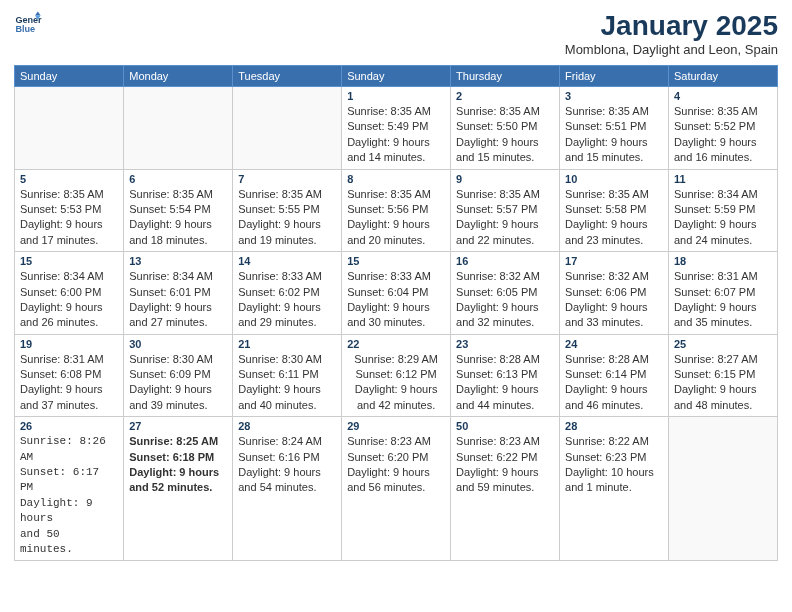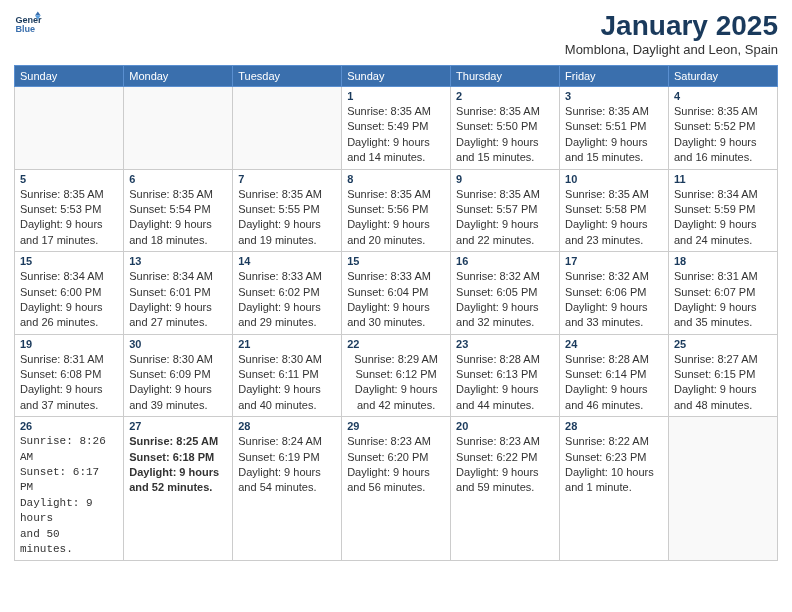--- a/index.html
+++ b/index.html
@@ -312,33 +312,33 @@
           <td>
             <span class="day-number">27</span>
             <div class="day-info" style="white-space: pre-line; font-weight: bold;">Sunrise: 8:25 AM
 Sunset: 6:18 PM
 Daylight: 9 hours
 and 52 minutes.</div>
           </td>
           <td>
             <span class="day-number">28</span>
             <div class="day-info" style="white-space: pre-line;">Sunrise: 8:24 AM
-Sunset: 6:19 PM
+Sunset: 6:16 PM
 Daylight: 9 hours
 and 54 minutes.</div>
           </td>
           <td>
             <span class="day-number">29</span>
             <div class="day-info" style="white-space: pre-line;">Sunrise: 8:23 AM
 Sunset: 6:20 PM
 Daylight: 9 hours
 and 56 minutes.</div>
           </td>
           <td>
-            <span class="day-number">20</span>
+            <span class="day-number">50</span>
             <div class="day-info" style="white-space: pre-line;">Sunrise: 8:23 AM
 Sunset: 6:22 PM
 Daylight: 9 hours
 and 59 minutes.</div>
           </td>
           <td>
             <span class="day-number">28</span>
             <div class="day-info" style="white-space: pre-line;">Sunrise: 8:22 AM
 Sunset: 6:23 PM
 Daylight: 10 hours

